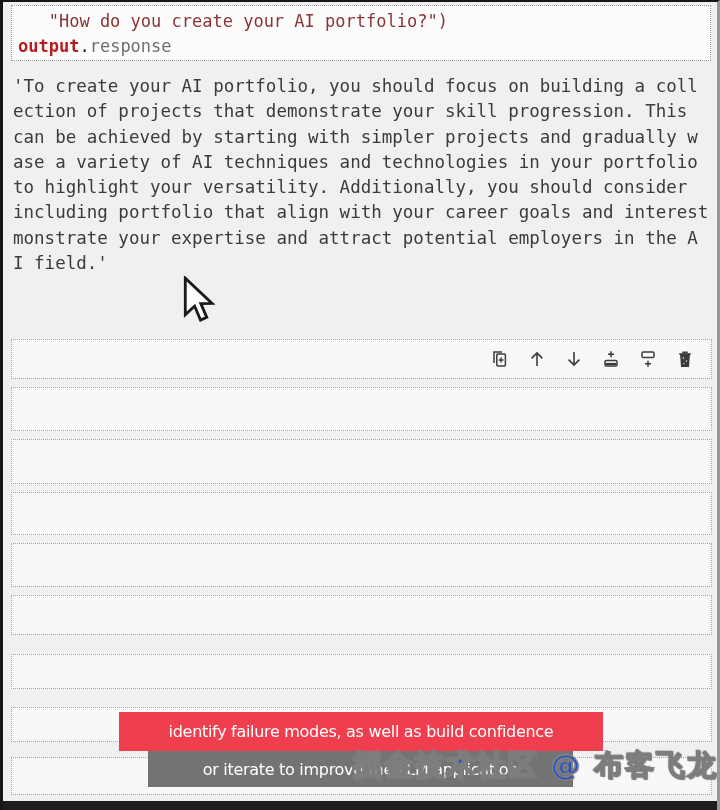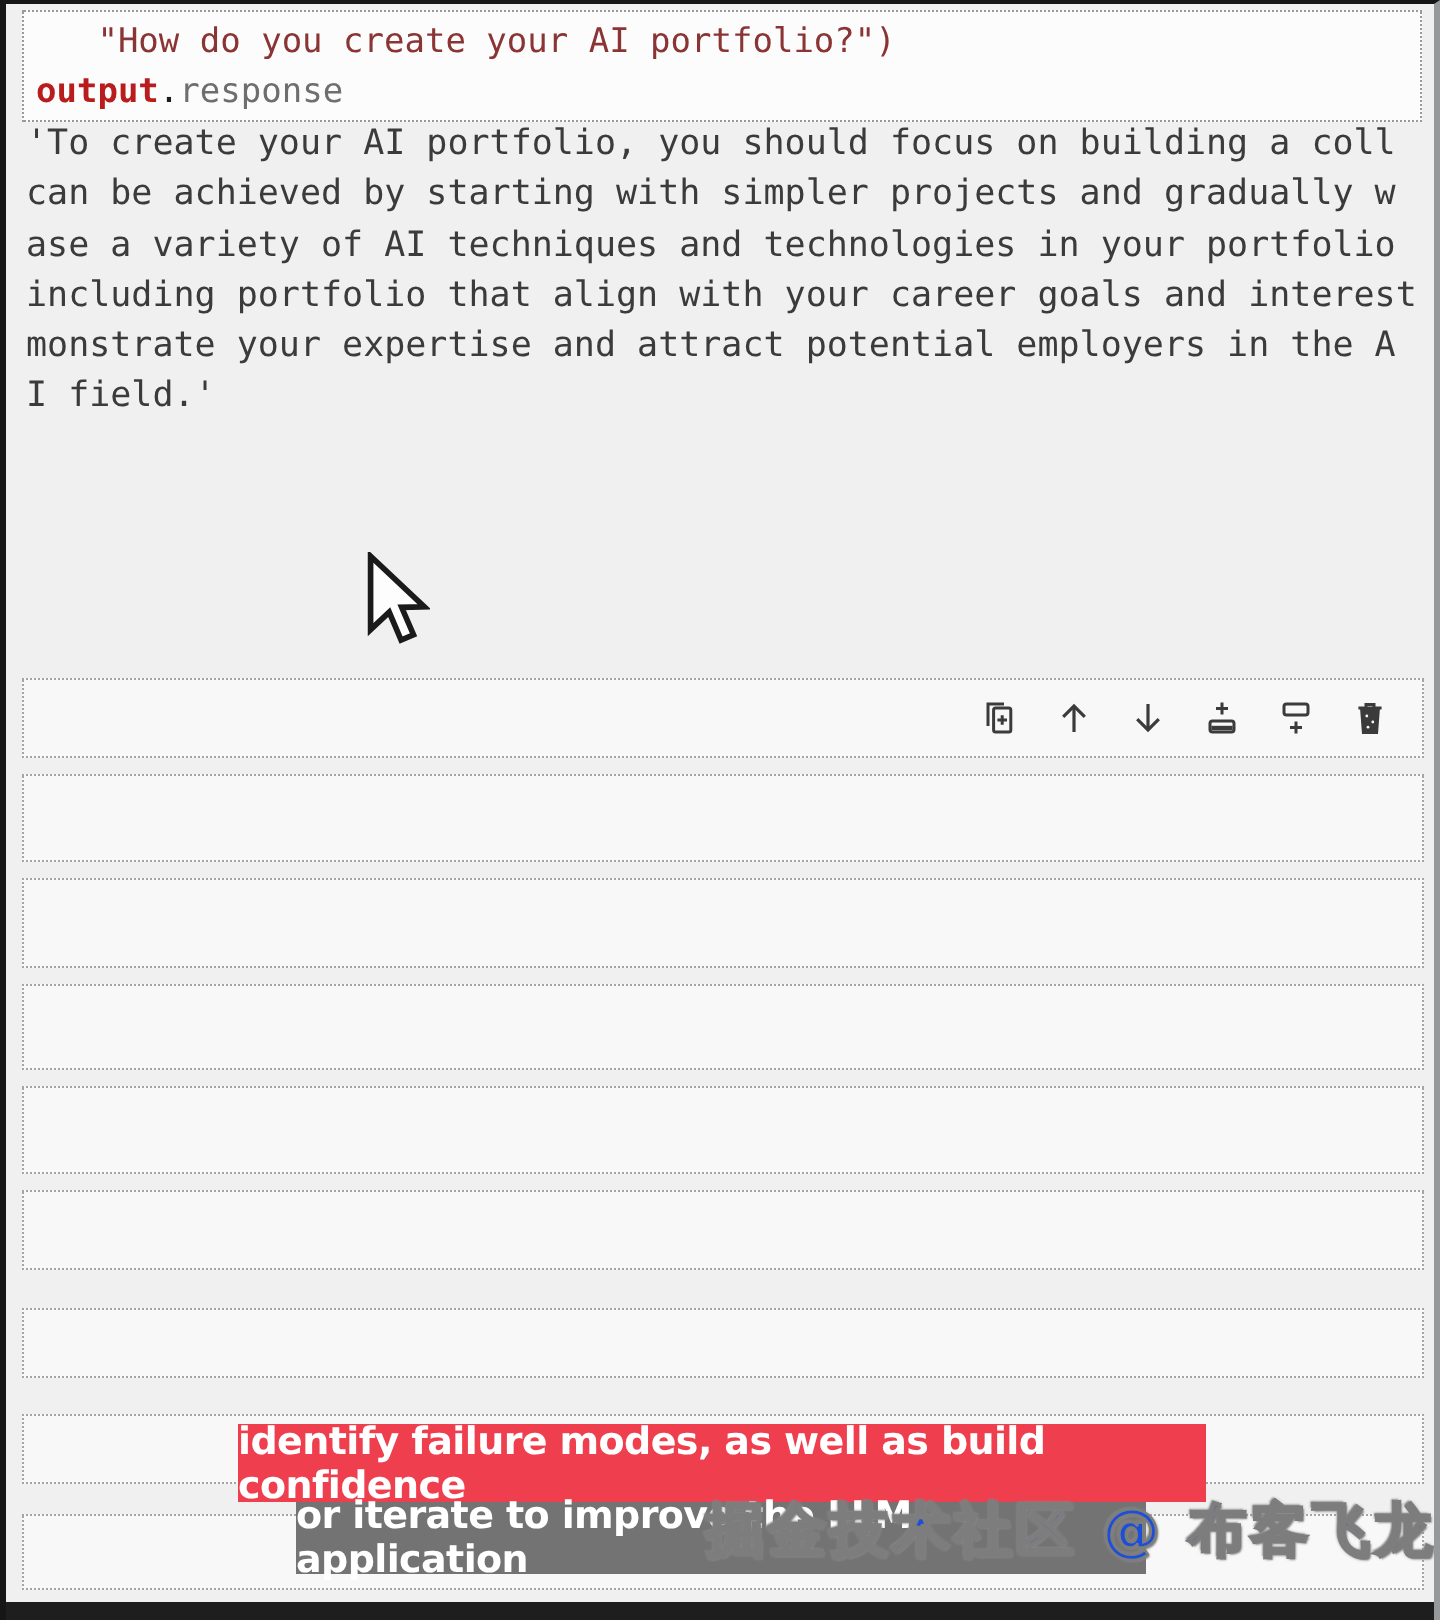--- a/index.html
+++ b/index.html
@@ -20,21 +20,21 @@
     background: #fcfcfc; border: 1px dotted #9a9a9a; padding: 3px 6px;
   }
   .code-line { font-size: 17px; line-height: 25px; white-space: pre; color: #222; }
   .code-string { color: #8a3434; }
   .code-object { font-weight: bold; color: #b91c1c; }
   .code-dot { color: #1c1c1c; }
   .code-attr { color: #6e6e6e; }
 
   
   .output-block {
-    position: absolute; left: 10px; top: 58px; width: 705px;
+    position: absolute; left: 10px; top: 72px; width: 705px;
   }
   .out-line {
     font-size: 17.5px; line-height: 25.3px; white-space: pre; color: #3b3b3b;
   }
 
   
   .toolbar-cell {
     position: absolute; left: 8px; top: 337px; width: 701px; height: 40px;
     background: #f8f8f8; border: 1px dotted #a5a5a5;
     display: flex; justify-content: flex-end; align-items: center;
@@ -44,22 +44,22 @@
   .tb-btn svg { display: block; }
 
   
   .empty-cell {
     position: absolute; left: 8px; width: 701px;
     background: #f8f8f8; border: 1px dotted #a5a5a5;
   }
 
   
   .caption {
-    position: absolute; color: #fff; font-weight: bold;
-    font-size: 19px; letter-spacing: -0.3px;
+    position: absolute; color: #fff; font-weight: normal;
+    font-size: 16px; letter-spacing: -0.3px;
     display: flex; align-items: center; justify-content: center;
     z-index: 30;
   }
   .caption-1 { left: 116px; top: 710px; width: 484px; height: 39px; }
   .caption-2 { left: 145px; top: 749px; width: 425px; height: 36px; }
 
   
   .watermark {
     position: absolute; left: 350px; top: 744px; z-index: 40;
     font-size: 29px; font-weight: bold; letter-spacing: 2px;
@@ -83,22 +83,24 @@
 </head>
 <body>
 
 <div class="code-cell">
   <div class="code-line code-string mono">   "How do you create your AI portfolio?")</div>
   <div class="code-line mono"><span class="code-object">output</span><span class="code-dot">.</span><span class="code-attr">response</span></div>
 </div>
 
 <div class="output-block">
   <div class="out-line mono">'To create your AI portfolio, you should focus on building a coll</div>
+  <div class="out-line mono">ection of projects that demonstrate your skill progression. This</div>
   <div class="out-line mono">can be achieved by starting with simpler projects and gradually w</div>
   <div class="out-line mono">ase a variety of AI techniques and technologies in your portfolio</div>
+  <div class="out-line mono">to highlight your versatility. Additionally, you should consider</div>
   <div class="out-line mono">including portfolio that align with your career goals and interest</div>
   <div class="out-line mono">monstrate your expertise and attract potential employers in the A</div>
   <div class="out-line mono">I field.'</div>
 </div>
 
 <div class="toolbar-cell">
   <span class="tb-btn">
     <svg width="20" height="20" viewBox="0 0 20 20" fill="none" stroke="#3b3b3b" stroke-width="1.5">
       <path d="M4 14 V3 H12"></path>
       <rect x="6.8" y="5" width="8.6" height="12" rx="1" fill="#f8f8f8"></rect>

